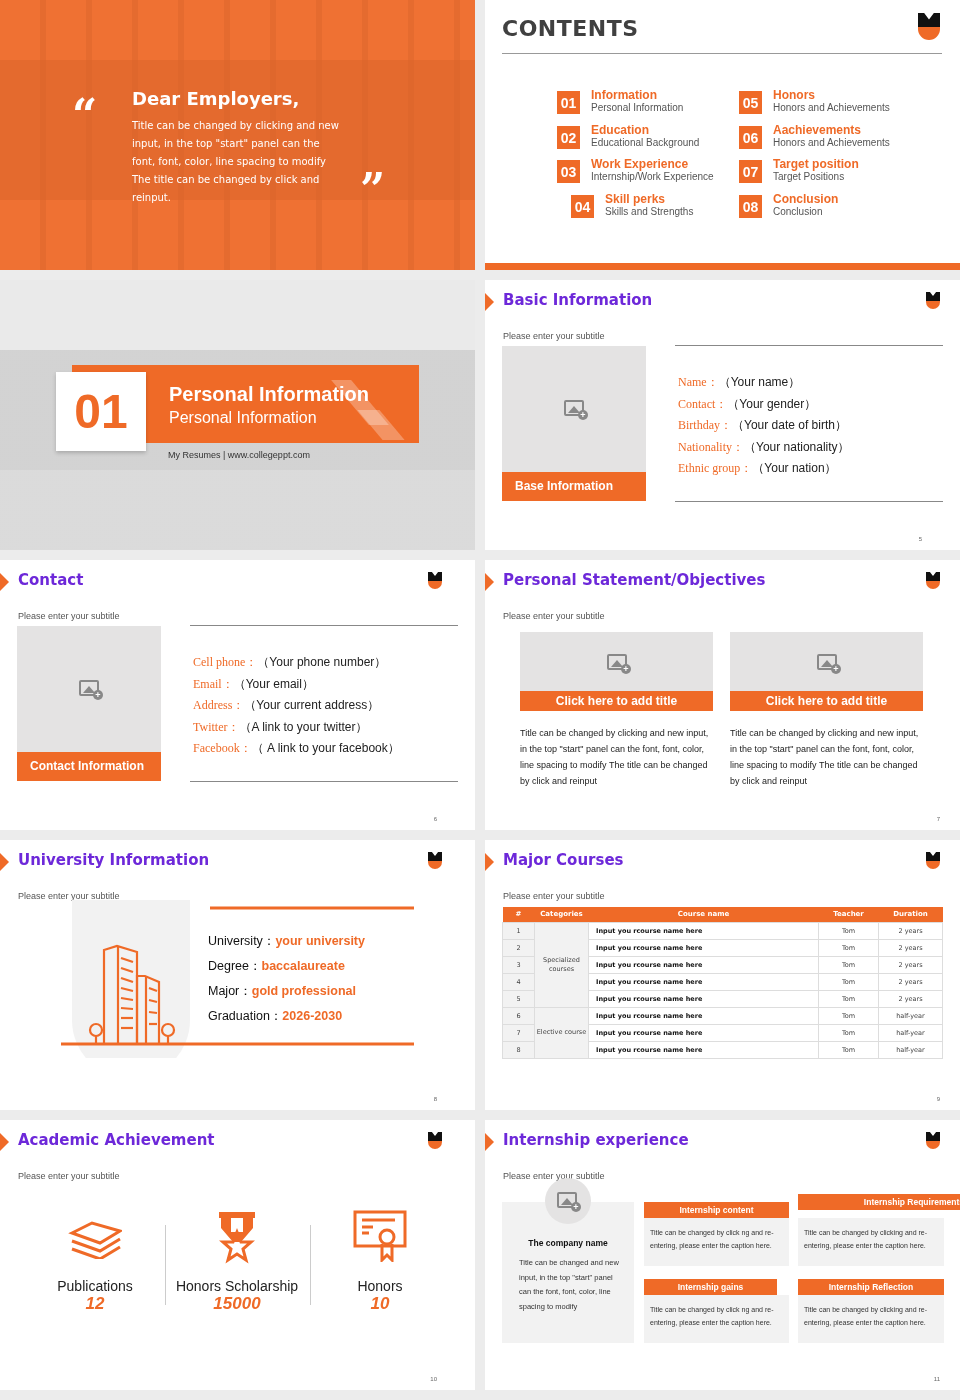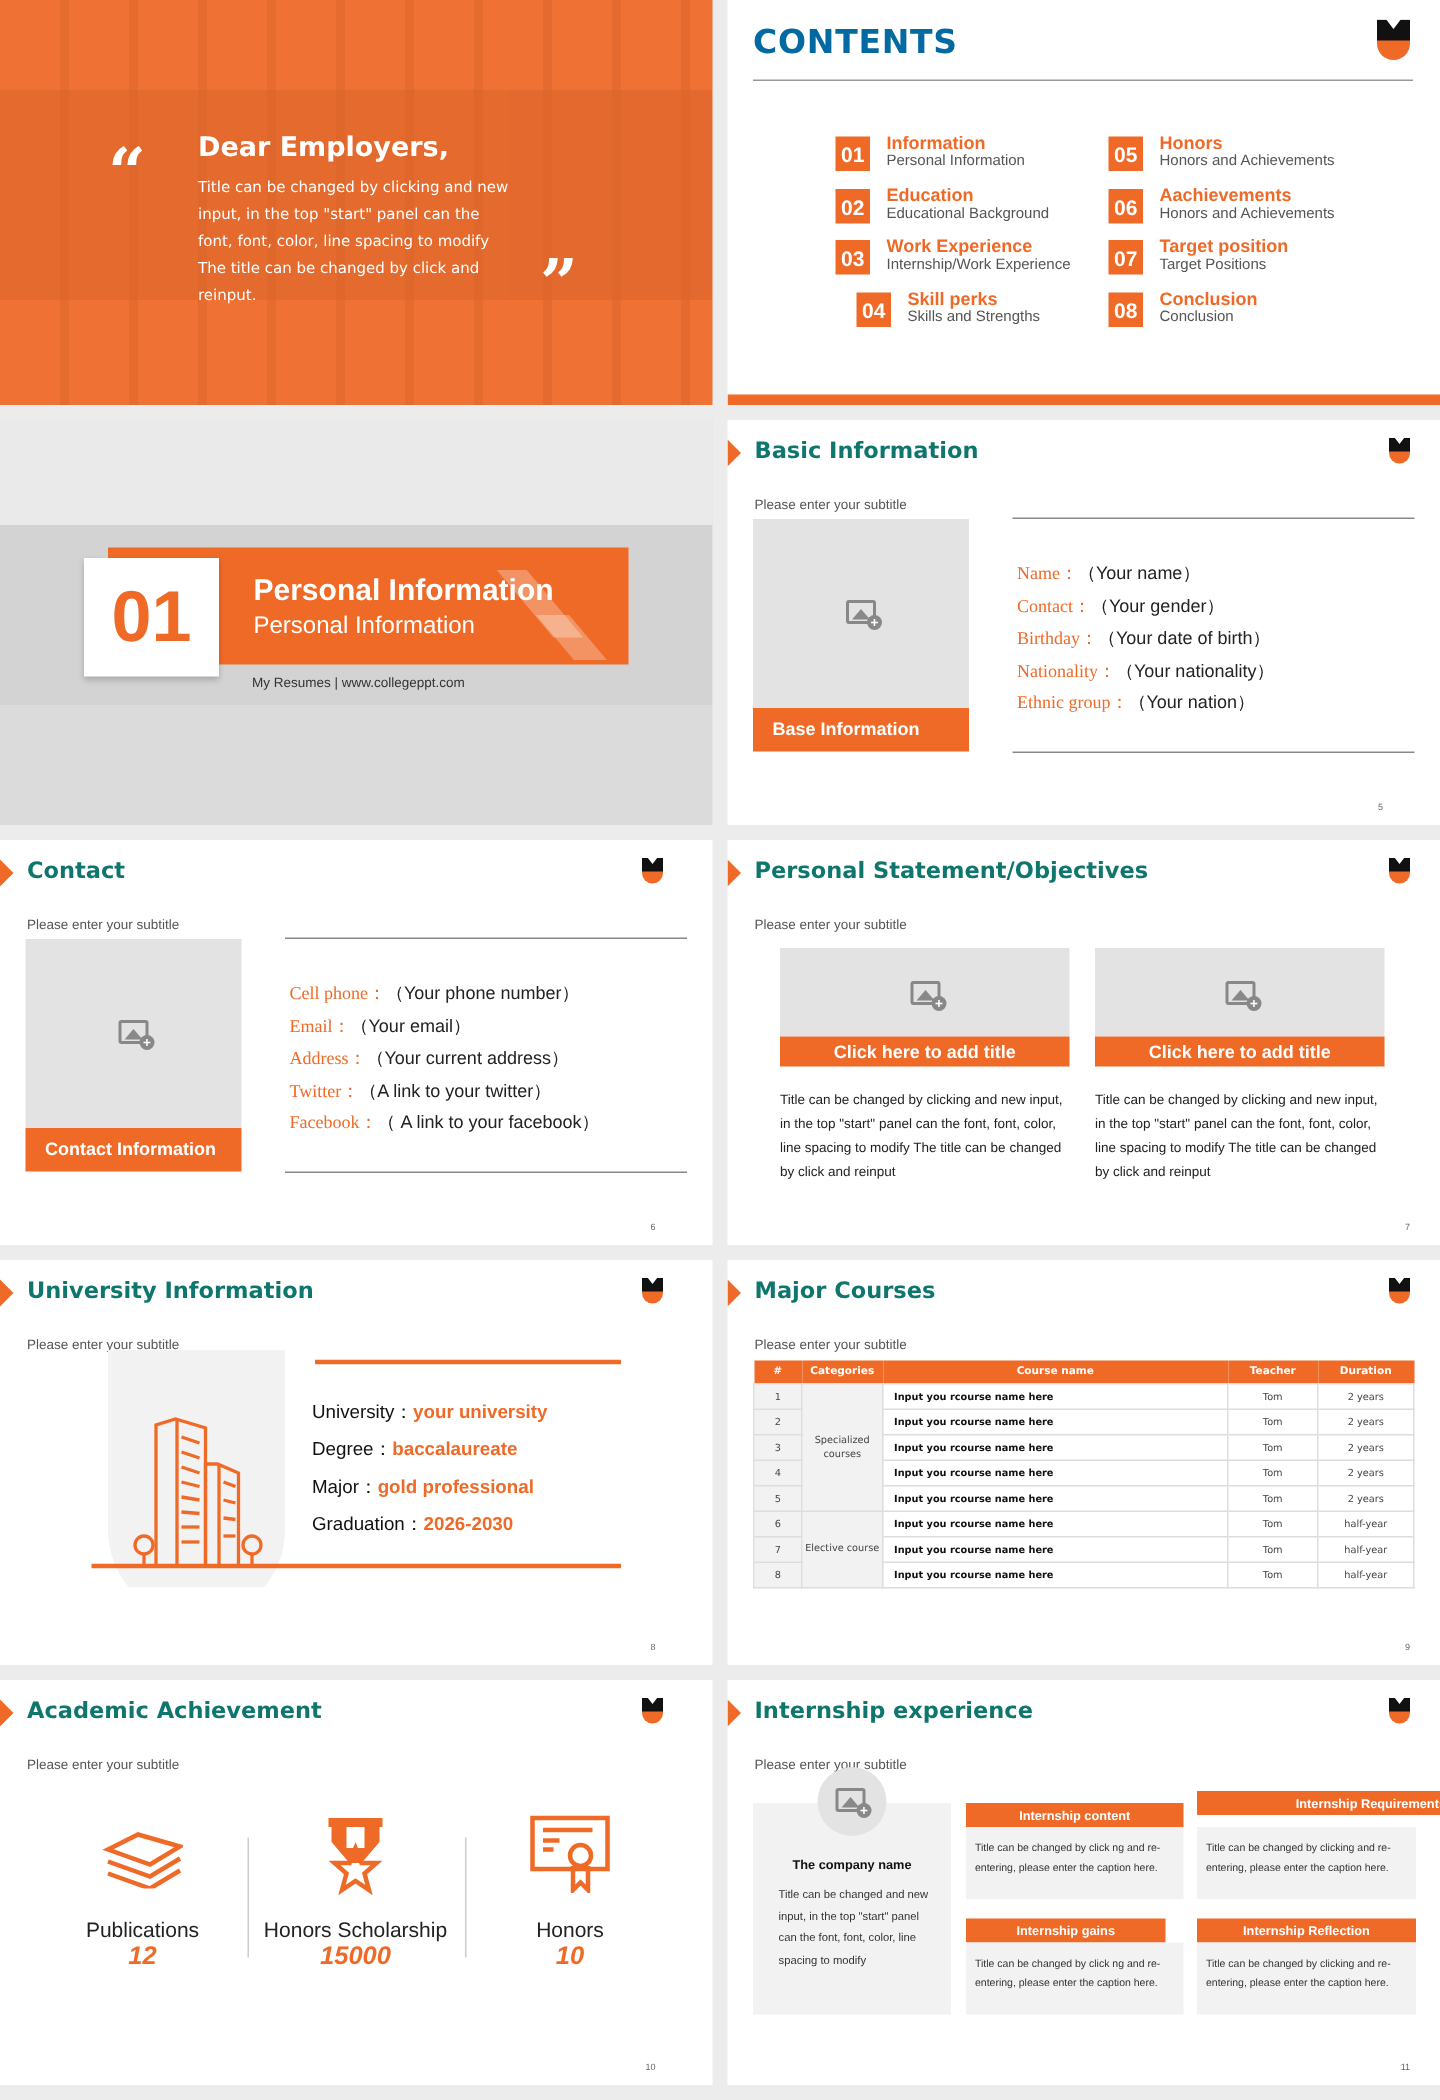--- a/index.html
+++ b/index.html
@@ -23,21 +23,21 @@
     background:
       linear-gradient(180deg, transparent 0 60px, rgba(120,40,0,.5) 60px 200px, transparent 200px),
       repeating-linear-gradient(90deg, rgba(0,0,0,.0) 0 40px, rgba(80,20,0,.35) 40px 46px);
   }
   .s1 .q1 { position:absolute; left:72px; top:96px; color:#fff; font-family:"DejaVu Serif", serif; font-weight:bold; font-size:44px; line-height:40px; }
   .s1 .q2 { position:absolute; left:360px; top:170px; color:#fff; font-family:"DejaVu Serif", serif; font-weight:bold; font-size:44px; line-height:40px; }
   .s1 .title { position:absolute; left:132px; top:88px; color:#fff; font-size:18px; font-weight:bold; font-family:"DejaVu Sans", sans-serif; }
   .s1 .body { position:absolute; left:132px; top:117px; width:210px; color:#fff; font-size:10px; line-height:18px; font-family:"DejaVu Sans", sans-serif; }
 
   
-  .s2 .ctitle { position:absolute; left:17px; top:16px; font-size:22px; font-weight:bold; color:#0369a1; font-family:"DejaVu Sans", sans-serif; letter-spacing:.5px; }
+  .s2 .ctitle { position:absolute; left:17px; top:16px; font-size:22px; font-weight:bold; color:#404040; font-family:"DejaVu Sans", sans-serif; letter-spacing:.5px; }
   .s2 .rule { position:absolute; left:17px; top:53px; width:440px; height:1px; background:#999; }
   .s2 .bottombar { position:absolute; left:0; bottom:0; width:100%; height:7px; background:#ef6a27; }
   .citem { position:absolute; display:flex; align-items:flex-start; }
   .citem .num { width:23px; height:23px; background:#ef6a27; color:#fff; font-size:14px; font-weight:bold; display:flex; align-items:center; justify-content:center; margin-right:11px; margin-top:2px; }
   .citem .h { font-size:12px; font-weight:bold; color:#ef6a27; line-height:13px; }
   .citem .sub { font-size:10px; color:#555; line-height:12px; }
 
   
   .logo { position:absolute; width:22px; height:28px; }
   .logo .m { position:absolute; top:0; left:0; width:22px; height:16px; background:#111;
@@ -53,21 +53,21 @@
     background: linear-gradient(180deg, #ececec 0 70px, #cfcfcf 70px 190px, #d9d9d9 190px); opacity:.8; }
   .s3 .band { position:absolute; left:72px; top:85px; width:347px; height:78px; background:#ef6a27; }
   .s3 .numbox { position:absolute; left:56px; top:92px; width:90px; height:79px; background:#fff; box-shadow:0 2px 4px rgba(0,0,0,.2); display:flex; align-items:center; justify-content:center; font-size:48px; font-weight:bold; color:#ef6a27; }
   .s3 .h { position:absolute; left:169px; top:103px; font-size:20px; color:#fff; font-weight:bold; }
   .s3 .sub { position:absolute; left:169px; top:129px; font-size:16px; color:#fff; }
   .s3 .foot { position:absolute; left:168px; top:170px; font-size:9px; color:#333; }
   .s3 .stripe { position:absolute; background:rgba(255,255,255,.28); transform:skewX(40deg); }
 
   
   .hdr-arrow { position:absolute; left:0; top:13px; width:0; height:0; border-top:9px solid transparent; border-bottom:9px solid transparent; border-left:9px solid #ef6a27; }
-  .hdr-title { position:absolute; left:18px; top:11px; font-size:15px; font-weight:bold; color:#0f766e; font-family:"DejaVu Sans", sans-serif; }
+  .hdr-title { position:absolute; left:18px; top:11px; font-size:15px; font-weight:bold; color:#6d28d9; font-family:"DejaVu Sans", sans-serif; }
   .hdr-sub { position:absolute; left:18px; top:31px; font-size:9px; color:#555;margin-top:20px; }
   .pg { position:absolute; right:38px; bottom:8px; font-size:6px; color:#666; }
   .hdr-logo { right:33px; top:12px; }
 
   .photo { position:absolute; background:#e4e3e3; }
   .img-icon { position:absolute; width:20px; height:16px; border:2px solid #888; border-radius:2px; background:#e4e3e3; }
   .img-icon::after { content:""; position:absolute; left:2px; bottom:1px; width:0; height:0; border-left:6px solid transparent; border-right:6px solid transparent; border-bottom:7px solid #888; }
   .img-icon .plus { position:absolute; right:-6px; bottom:-6px; width:10px; height:10px; border-radius:50%; background:#888; color:#fff; font-size:9px; line-height:10px; text-align:center; font-weight:bold; }
   .caption-bar { position:absolute; background:#ef6a27; color:#fff; font-weight:bold; font-size:12px; }
 

